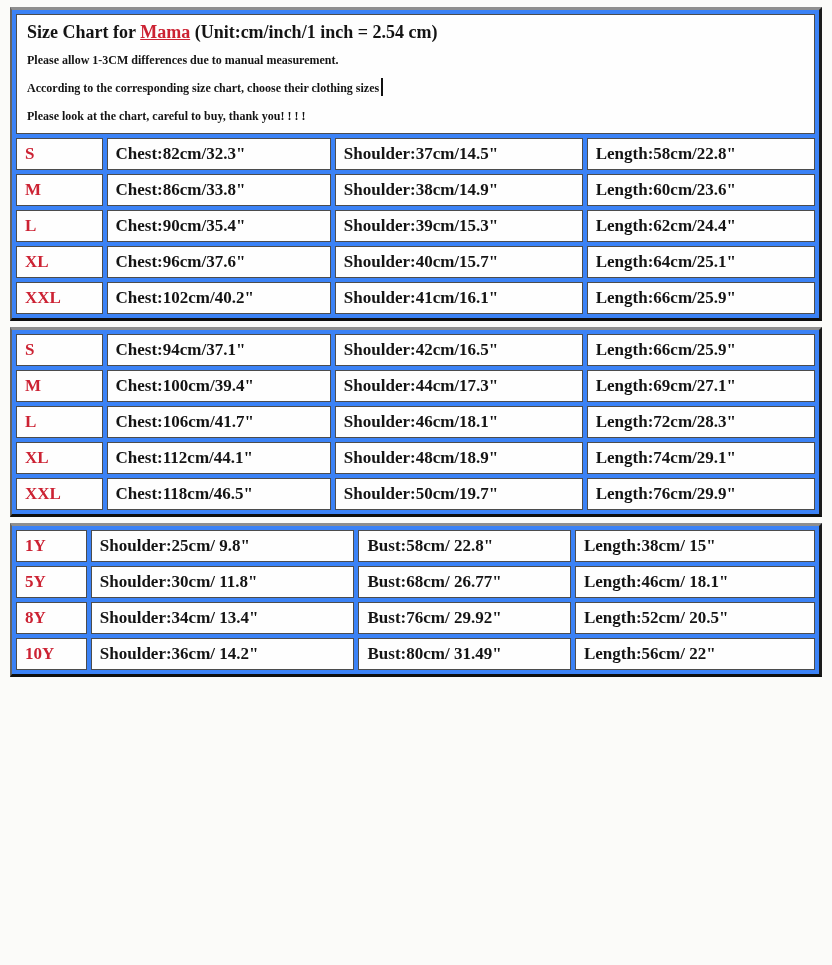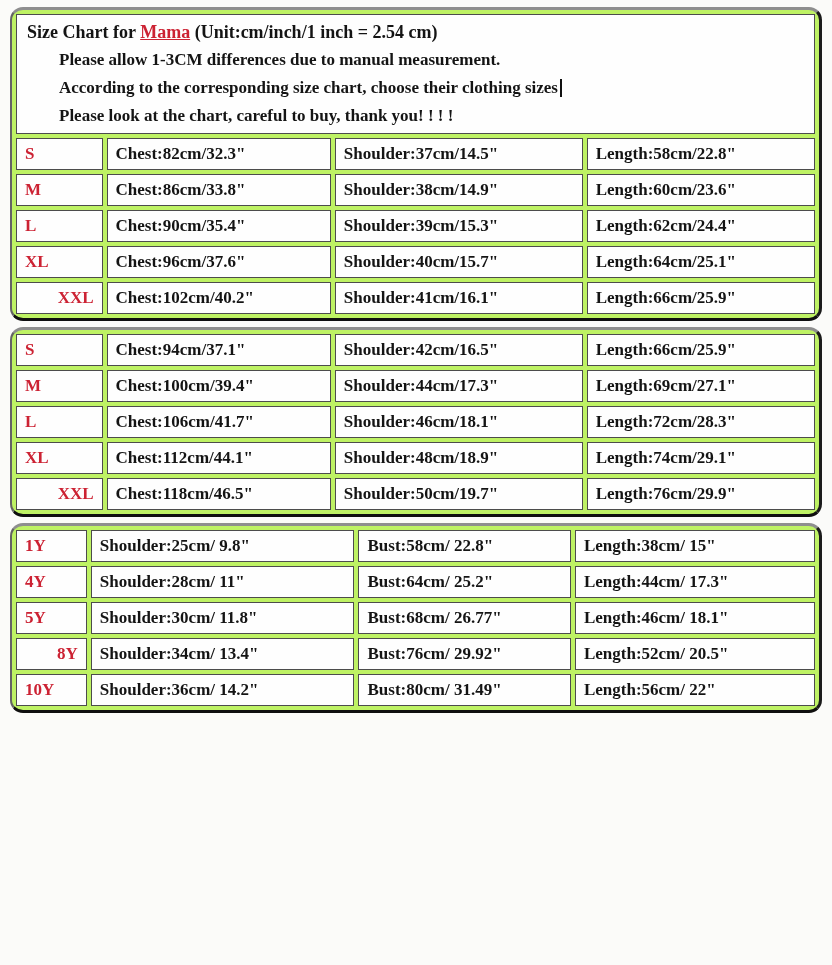--- a/index.html
+++ b/index.html
@@ -11,26 +11,25 @@
     overflow: hidden;
   }
   #sections {
     padding: 7px 10px 0 10px;
   }
   table.chart {
     width: 100%;
     table-layout: fixed;
     border-collapse: separate;
     border-spacing: 4px;
-    background: #bef264;
+    background: #3b82f6;
     border-style: solid;
     border-width: 3px 3px 3px 2px;
     border-color: #8e8e8e #1b1b1b #0f0f0f #646464;
     margin: 0 0 6px 0;
-    border-radius: 13px;
   }
   td {
     border: 1px solid #4c4c4c;
     background: #fefefe;
     font-family: "Liberation Serif", "DejaVu Serif", serif;
     font-weight: bold;
     color: #141414;
     font-size: 17px;
     padding: 2px 8px;
     height: 26px;
@@ -41,30 +40,29 @@
   td.head {
     height: auto;
     padding: 3px 10px;
   }
   .title {
     font-size: 18px;
     line-height: 28px;
     white-space: nowrap;
   }
   .note {
-    font-size: 17px;
+    font-size: 12px;
     line-height: 28px;
     white-space: nowrap;
-    margin-left: 32px;
   }
   td.size {
     color: #cc2233;
   }
   td.center {
-    text-align: right;
+    text-align: left;
   }
   .red-underline {
     color: #cc2233;
     text-decoration: underline;
   }
   .caret {
     display: inline-block;
     width: 2px;
     height: 18px;
     background: #111;
@@ -174,26 +172,20 @@
         <col style="width: 30.5%;">
     </colgroup>
     <tbody>
     <tr>
           <td class="size">1Y</td>
           <td>Shoulder:25cm/ 9.8"</td>
           <td>Bust:58cm/ 22.8"</td>
           <td>Length:38cm/ 15"</td>
         </tr>
         <tr>
-          <td class="size">4Y</td>
-          <td>Shoulder:28cm/ 11"</td>
-          <td>Bust:64cm/ 25.2"</td>
-          <td>Length:44cm/ 17.3"</td>
-        </tr>
-        <tr>
           <td class="size">5Y</td>
           <td>Shoulder:30cm/ 11.8"</td>
           <td>Bust:68cm/ 26.77"</td>
           <td>Length:46cm/ 18.1"</td>
         </tr>
         <tr>
           <td class="size center">8Y</td>
           <td>Shoulder:34cm/ 13.4"</td>
           <td>Bust:76cm/ 29.92"</td>
           <td>Length:52cm/ 20.5"</td>

